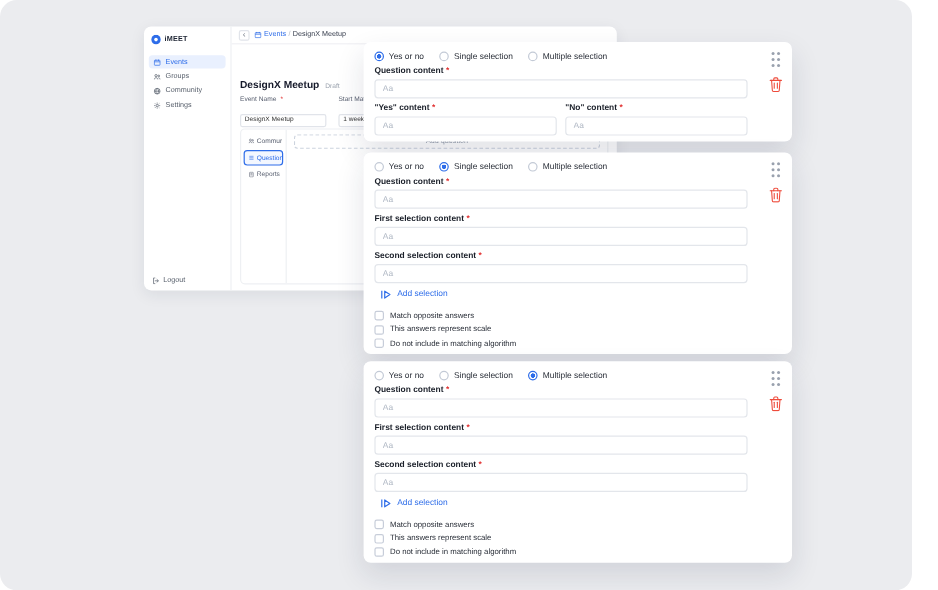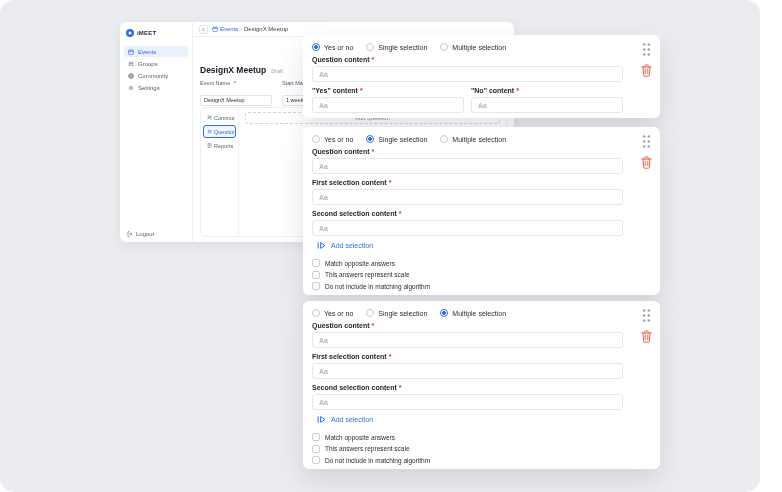--- a/index.html
+++ b/index.html
@@ -51,21 +51,21 @@
   #card2 { top:127px; height:168px; }
   #card3 { top:301px; height:168px; }
   .card-body { margin:8px 37px 0 9px; }
   .type-row { display:flex; align-items:center; gap:13px; margin-bottom:5px; }
   .type-opt { display:flex; align-items:center; gap:4px; font-size:7px; color:#272c36; white-space:nowrap; cursor:default; }
   .radio { width:8px; height:8px; border:1px solid #c3cad6; border-radius:50%; background:#fff; flex:none; }
   .radio.sel { border-color:#2e6de9; background:radial-gradient(circle, #2e6de9 1.7px, #fff 2px); }
   .f-label { font-size:7px; line-height:8px; font-weight:700; color:#1a1f29; margin-bottom:2px; white-space:nowrap; }
   .req { color:#e12d2d; margin-left:2px; }
   .t-input { display:block; width:100%; height:16px; border:1px solid #e3e6eb; border-radius:3px; font-size:7px;
-             padding:0 6px; color:#333; background:#fff; outline:none; margin-bottom:5px; font-family:inherit;font-weight:bold; }
+             padding:0 6px; color:#333; background:#fff; outline:none; margin-bottom:5px; font-family:inherit; }
   .t-input::placeholder, .mini-input::placeholder { color:#b0b8c4; }
   .two-col { display:flex; gap:7px; }
   .col { flex:1; min-width:0; }
   .add-sel { display:flex; align-items:center; gap:5px; color:#2e6de9; font-size:7px; font-weight:400;
              margin:2px 0 9px 5px; cursor:default; }
   .cb-row { display:flex; align-items:center; gap:5px; font-size:6.5px; color:#272c36; margin-bottom:3.5px;
             height:8px; white-space:nowrap; cursor:default; }
   .cb { width:8px; height:8px; border:1px solid #c7cdd9; border-radius:2px; background:#fff; flex:none; }
   .rail { position:absolute; right:8px; top:7px; width:12px; display:flex; flex-direction:column;
           align-items:center; gap:7px; }

